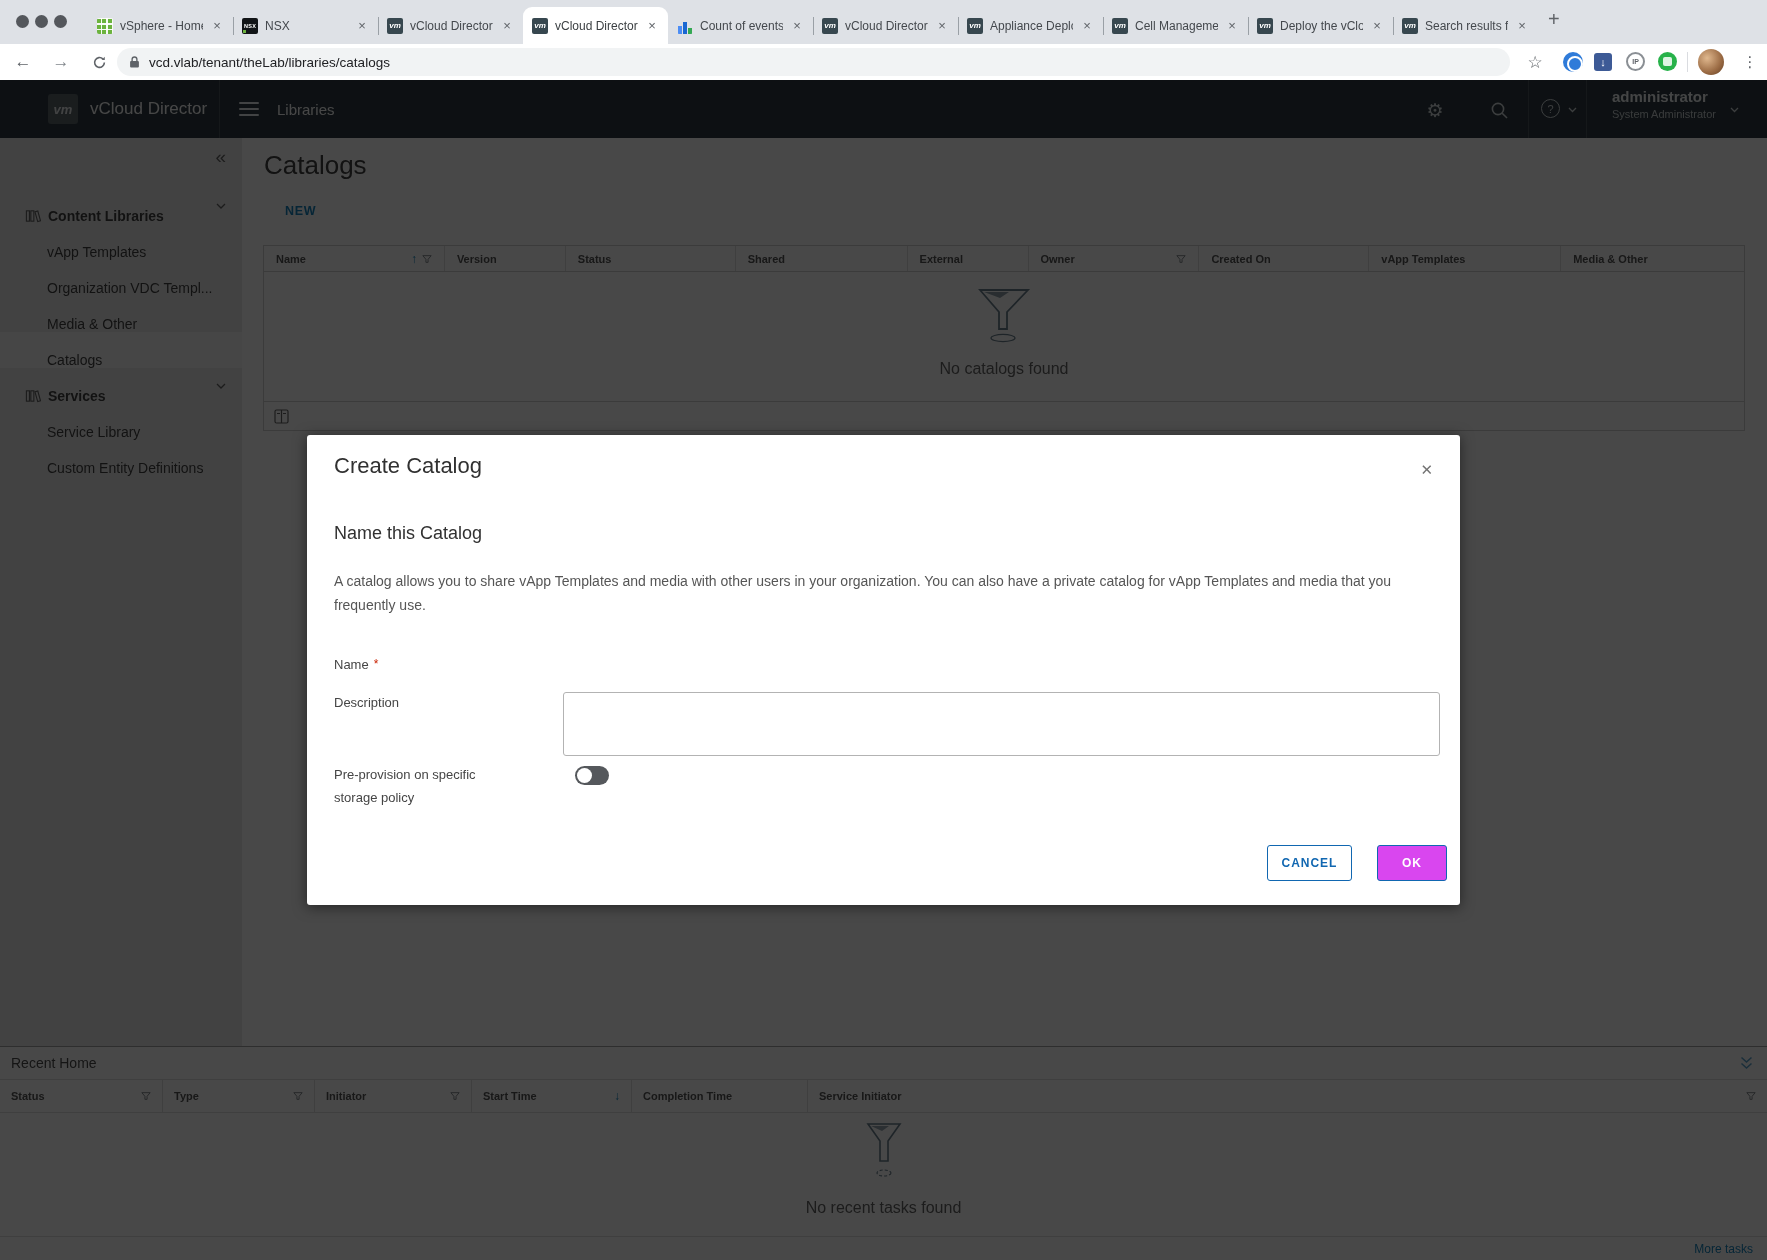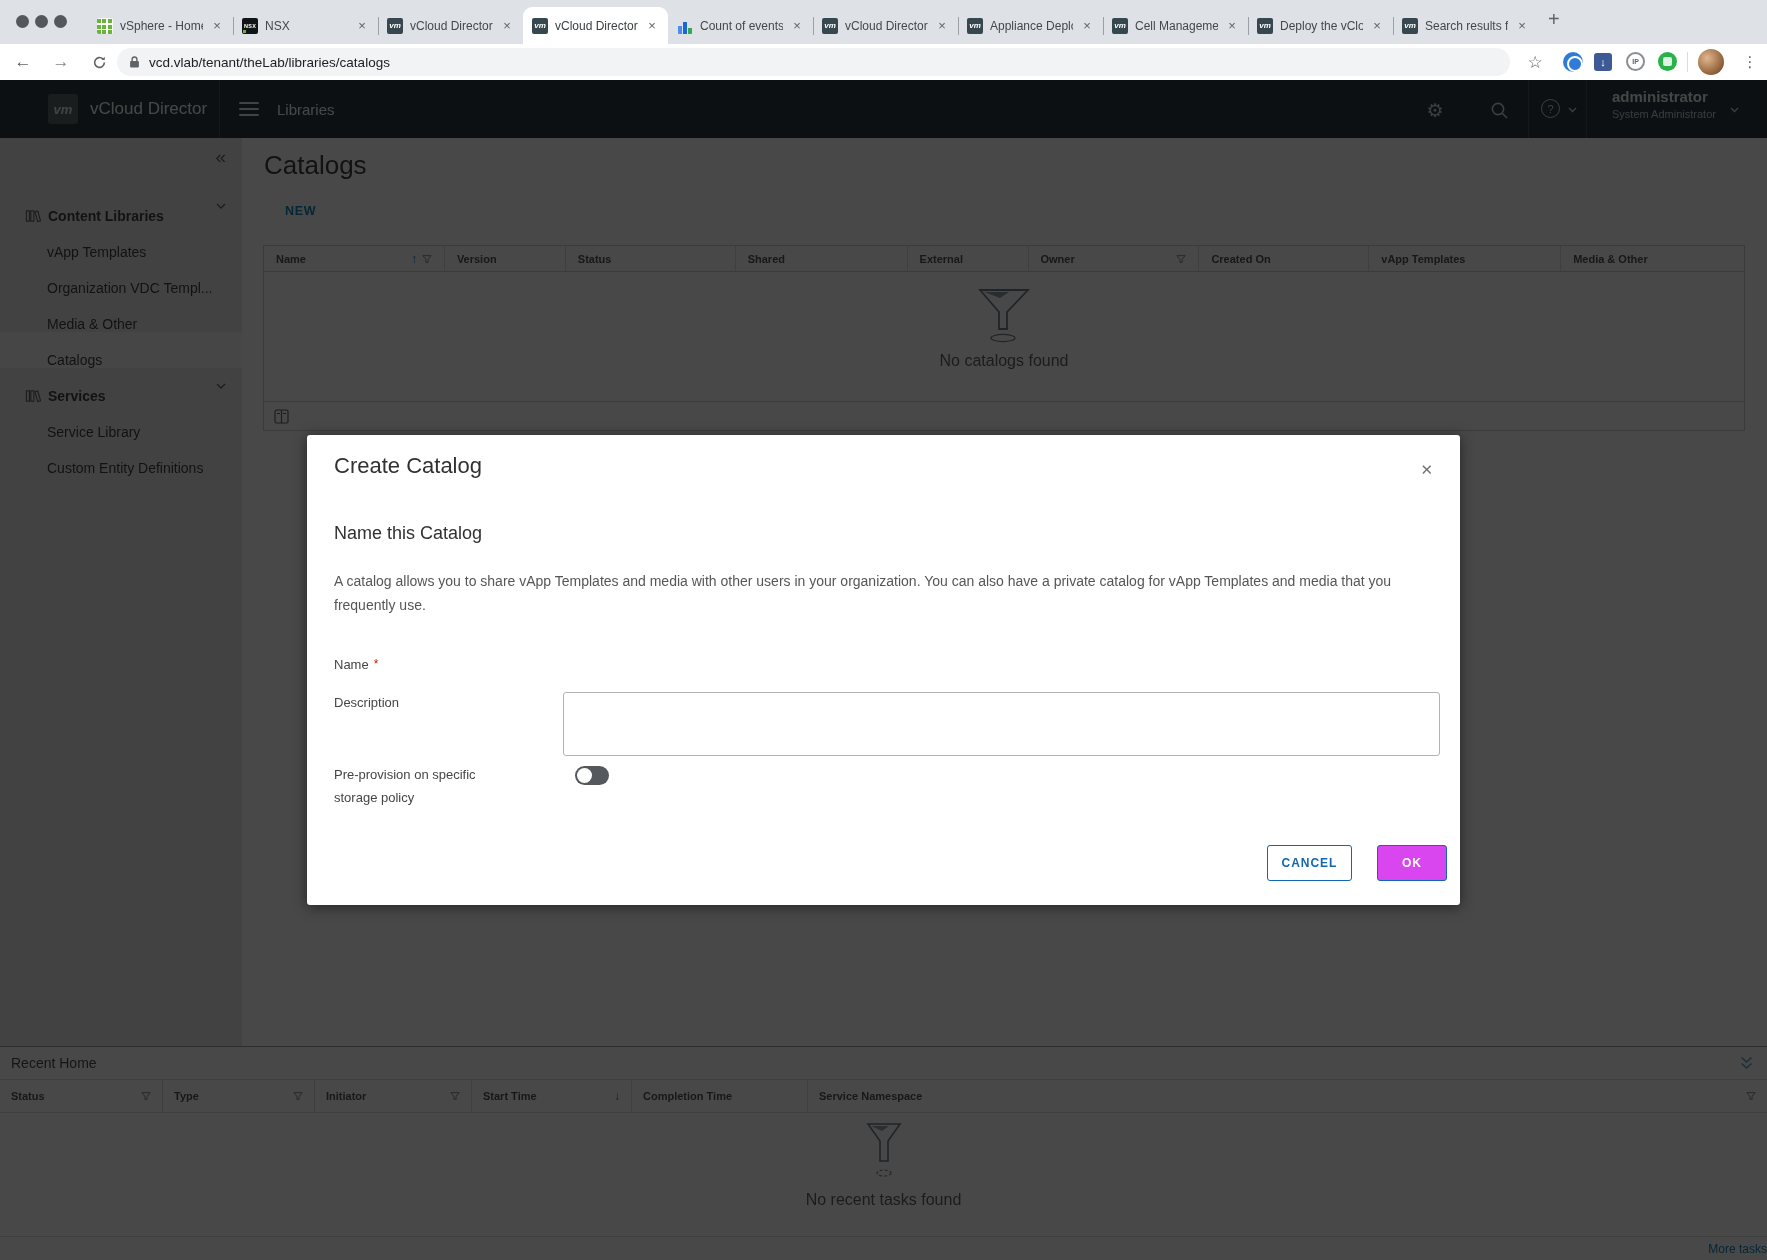--- a/index.html
+++ b/index.html
@@ -92,34 +92,34 @@
   .grid{position:absolute;left:21px;top:107px;width:1482px;border:1px solid #ccc;background:#fff}
   .ghead{display:flex;height:26px;border-bottom:1px solid #ccc}
   .gcell{display:flex;align-items:center;padding:0 12px;font-size:11px;font-weight:600;color:#454545;position:relative}
   .gcell + .gcell{border-left:1px solid #ddd}
   .c0{width:180px}.c1{width:121px}.c2{width:170px}.c3{width:172px}.c4{width:121px}
   .c5{width:171px}.c6{width:170px}.c7{width:192px}.c8{width:184px}
   .hicons{margin-left:auto;display:flex;align-items:center;gap:5px}
   .sortglyph{color:#0079b8;font-size:12px}
   .gbody{height:129px;position:relative}
   .emptywrap{position:absolute;left:0;top:14px;width:100%;text-align:center}
-  .emptytext{font-size:16px;color:#565656;margin-top:4px}
+  .emptytext{font-size:16px;color:#565656;margin-top:12px}
   .gfoot{height:29px;border-top:1px solid #ccc;display:flex;align-items:center;padding-left:10px}
 
   
   .tasks{position:absolute;left:0;top:966px;width:1767px;height:214px;background:#fff;border-top:1px solid #999}
   .tasks-head{position:relative;height:32px;display:flex;align-items:center;padding-left:11px}
   .tasks-title{font-size:14px;color:#3a3a3a}
   .tasks-collapse{position:absolute;right:14px;top:9px;cursor:pointer}
   .trow{display:flex;height:34px;border-top:1px solid #ddd;border-bottom:1px solid #ddd}
   .tcell{display:flex;align-items:center;padding:0 11px;font-size:11px;font-weight:600;color:#454545;position:relative}
   .tcell + .tcell{border-left:1px solid #ddd}
   .k0{width:720px}.k1{width:162px}.k2{width:152px}.k3{width:157px}.k4{width:160px}.k5{width:176px}.k6{flex:1}
   .tbody{height:123px;position:relative}
-  .tfoot{height:24px;border-top:1px solid #ddd;display:flex;align-items:center;justify-content:flex-end;}
+  .tfoot{height:24px;border-top:1px solid #ddd;display:flex;align-items:center;justify-content:flex-end;padding-right:14px}
   .moretasks{font-size:12px;color:#0079b8;cursor:pointer}
 
   
   .dim{position:absolute;inset:0;background:rgba(8,8,8,0.74);z-index:40}
   .modal{position:absolute;left:307px;top:355px;width:1153px;height:470px;background:#fff;border-radius:3px;
     box-shadow:0 2px 14px rgba(0,0,0,.5);z-index:60}
   .m-title{position:absolute;left:27px;top:18px;font-size:22px;font-weight:200;color:#313131}
   .m-close{position:absolute;right:27px;top:26px;font-size:15px;color:#737373;cursor:pointer}
   .m-section{position:absolute;left:27px;top:88px;font-size:18px;font-weight:200;color:#313131}
   .m-para{position:absolute;left:27px;top:134px;width:1105px;font-size:14px;line-height:24px;color:#565656}
@@ -417,21 +417,21 @@
         <div class="tcell k4">
           <span>Start Time</span>
           <span class="hicons">
               <span class="sortglyph">↓</span>
             </span>
         </div>
         <div class="tcell k5">
           <span>Completion Time</span>
         </div>
         <div class="tcell k6">
-          <span>Service Namespace</span>
+          <span>Service Initiator</span>
           <span class="hicons">
               <svg width="10" height="10" viewBox="0 0 12 12">
             <path d="M1 2h10L7.3 6.4V10H4.7V6.4z" fill="none" stroke="#72777d" stroke-width="1.1"></path>
               </svg>
             </span>
         </div>
       </div>
       <div class="tbody">
         <div class="emptywrap" style="top:8px">
           <svg width="40" height="62" viewBox="0 0 40 62" style="display:inline-block">

